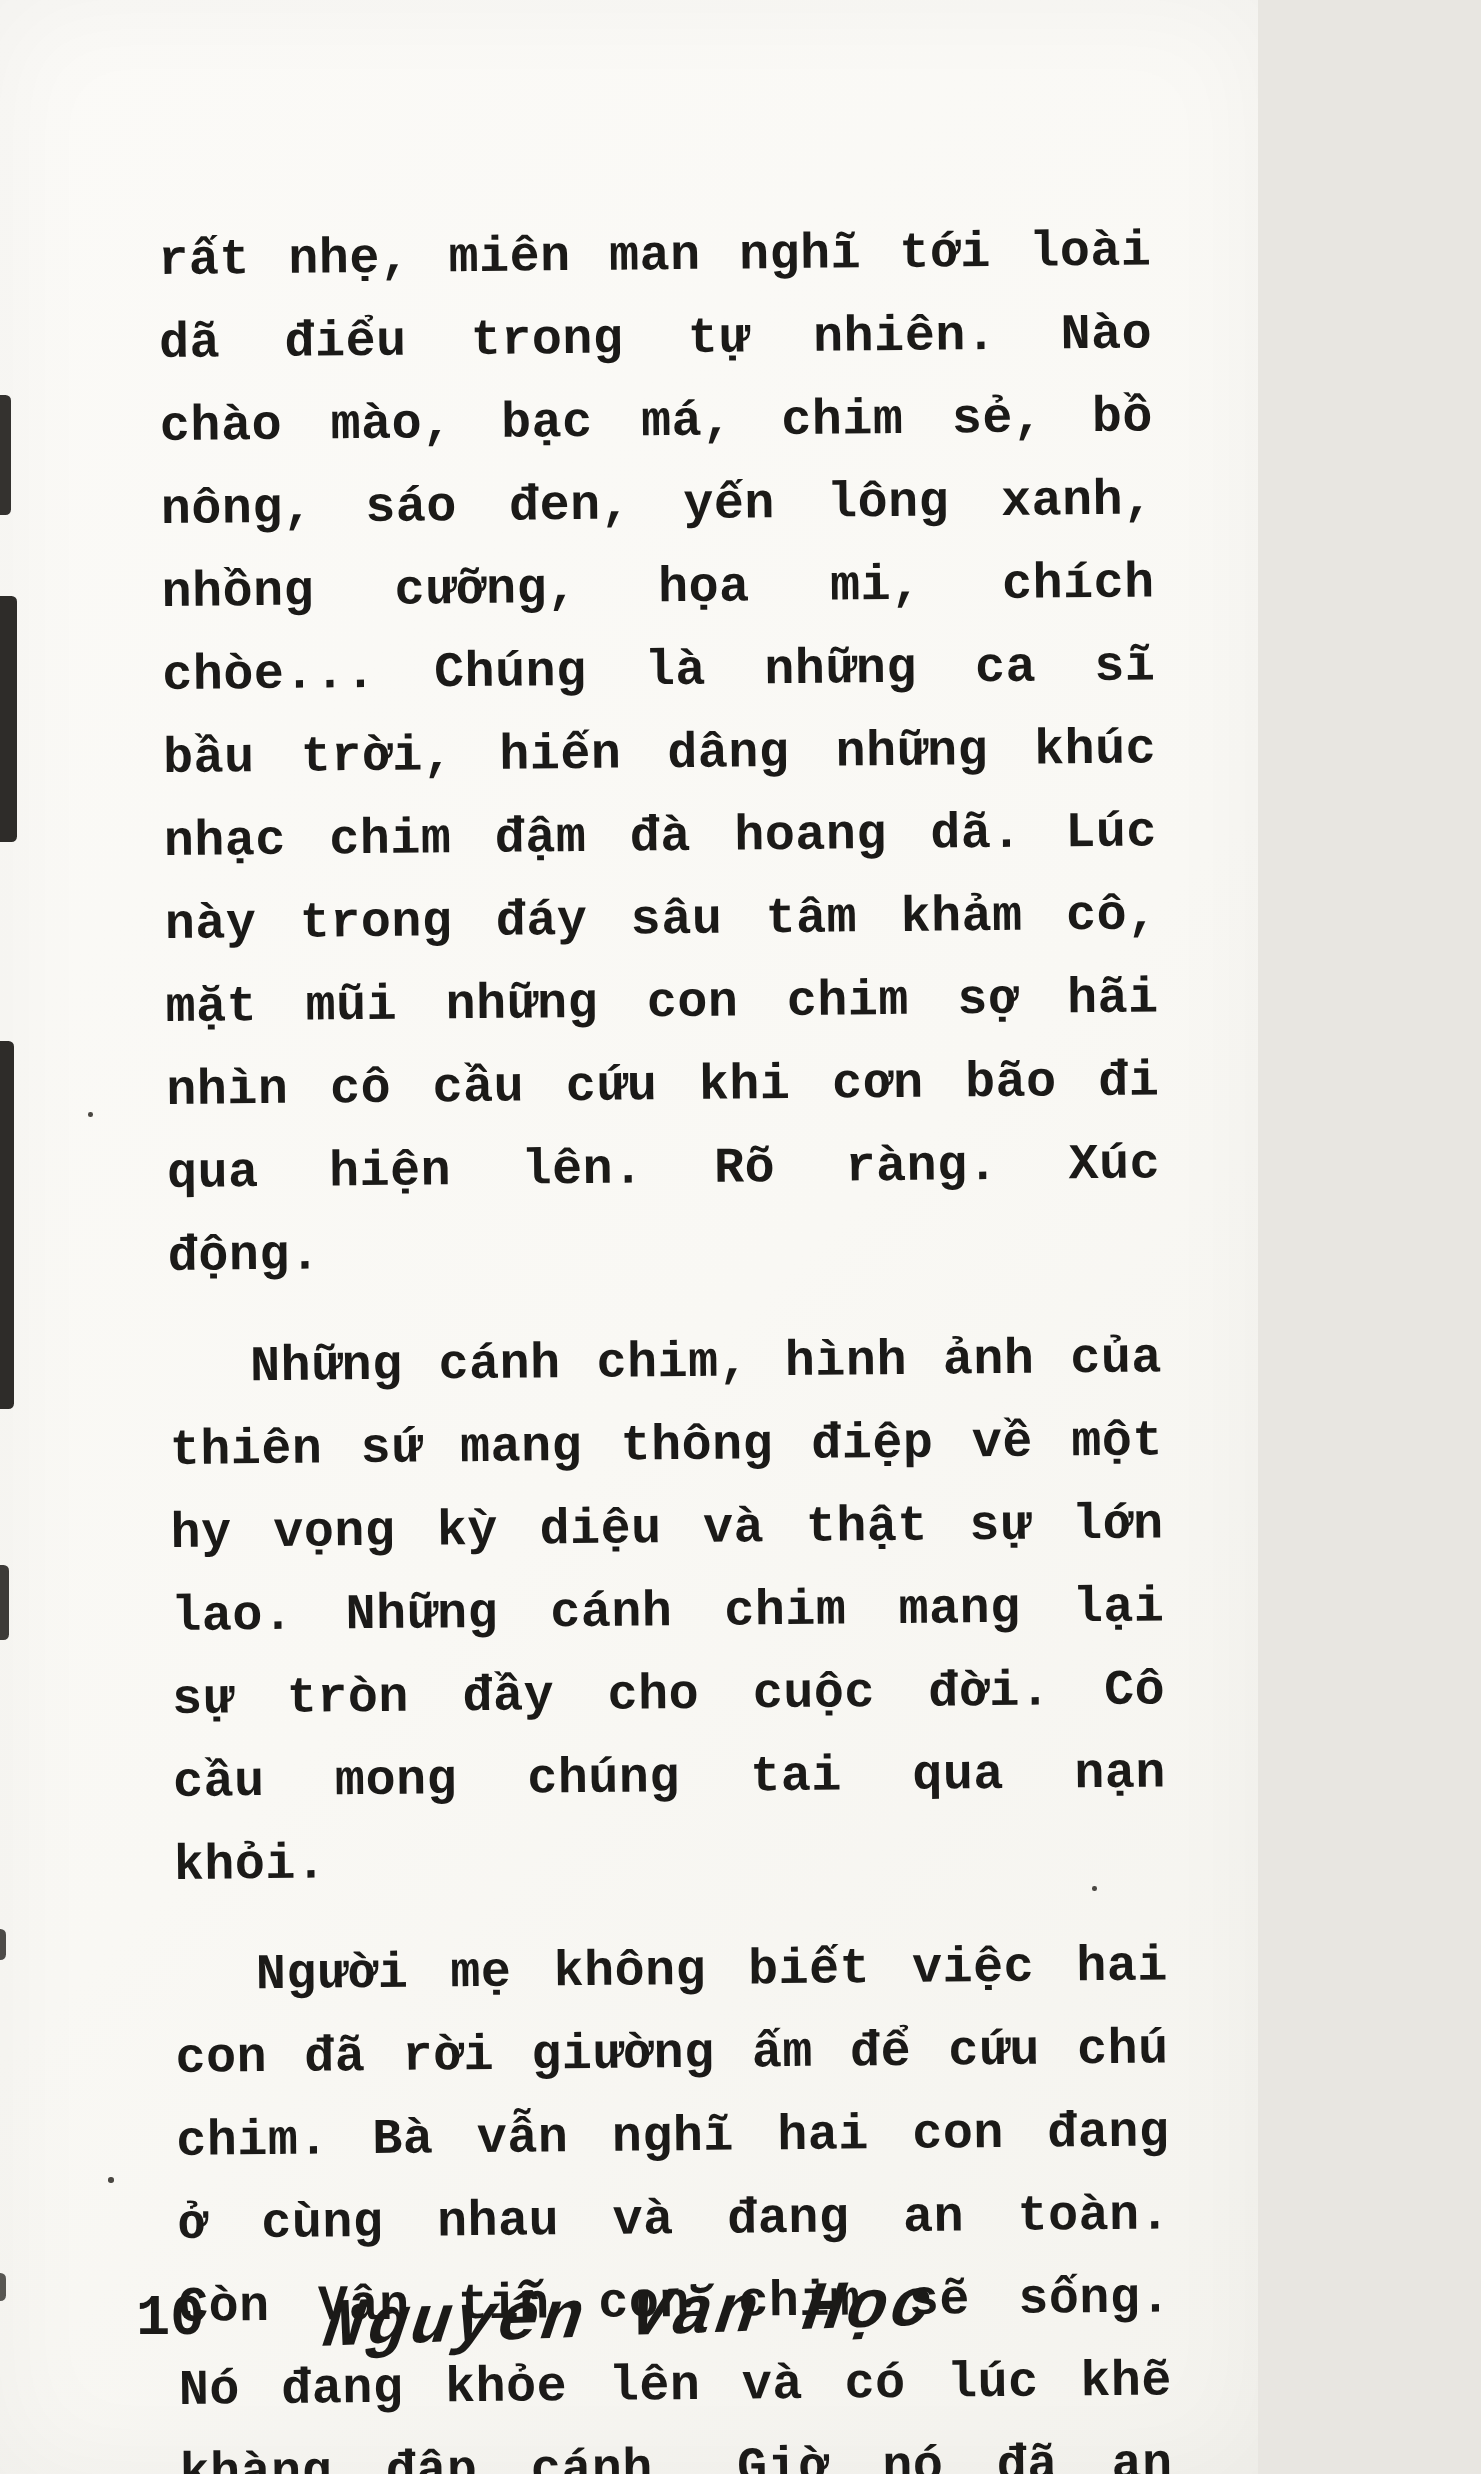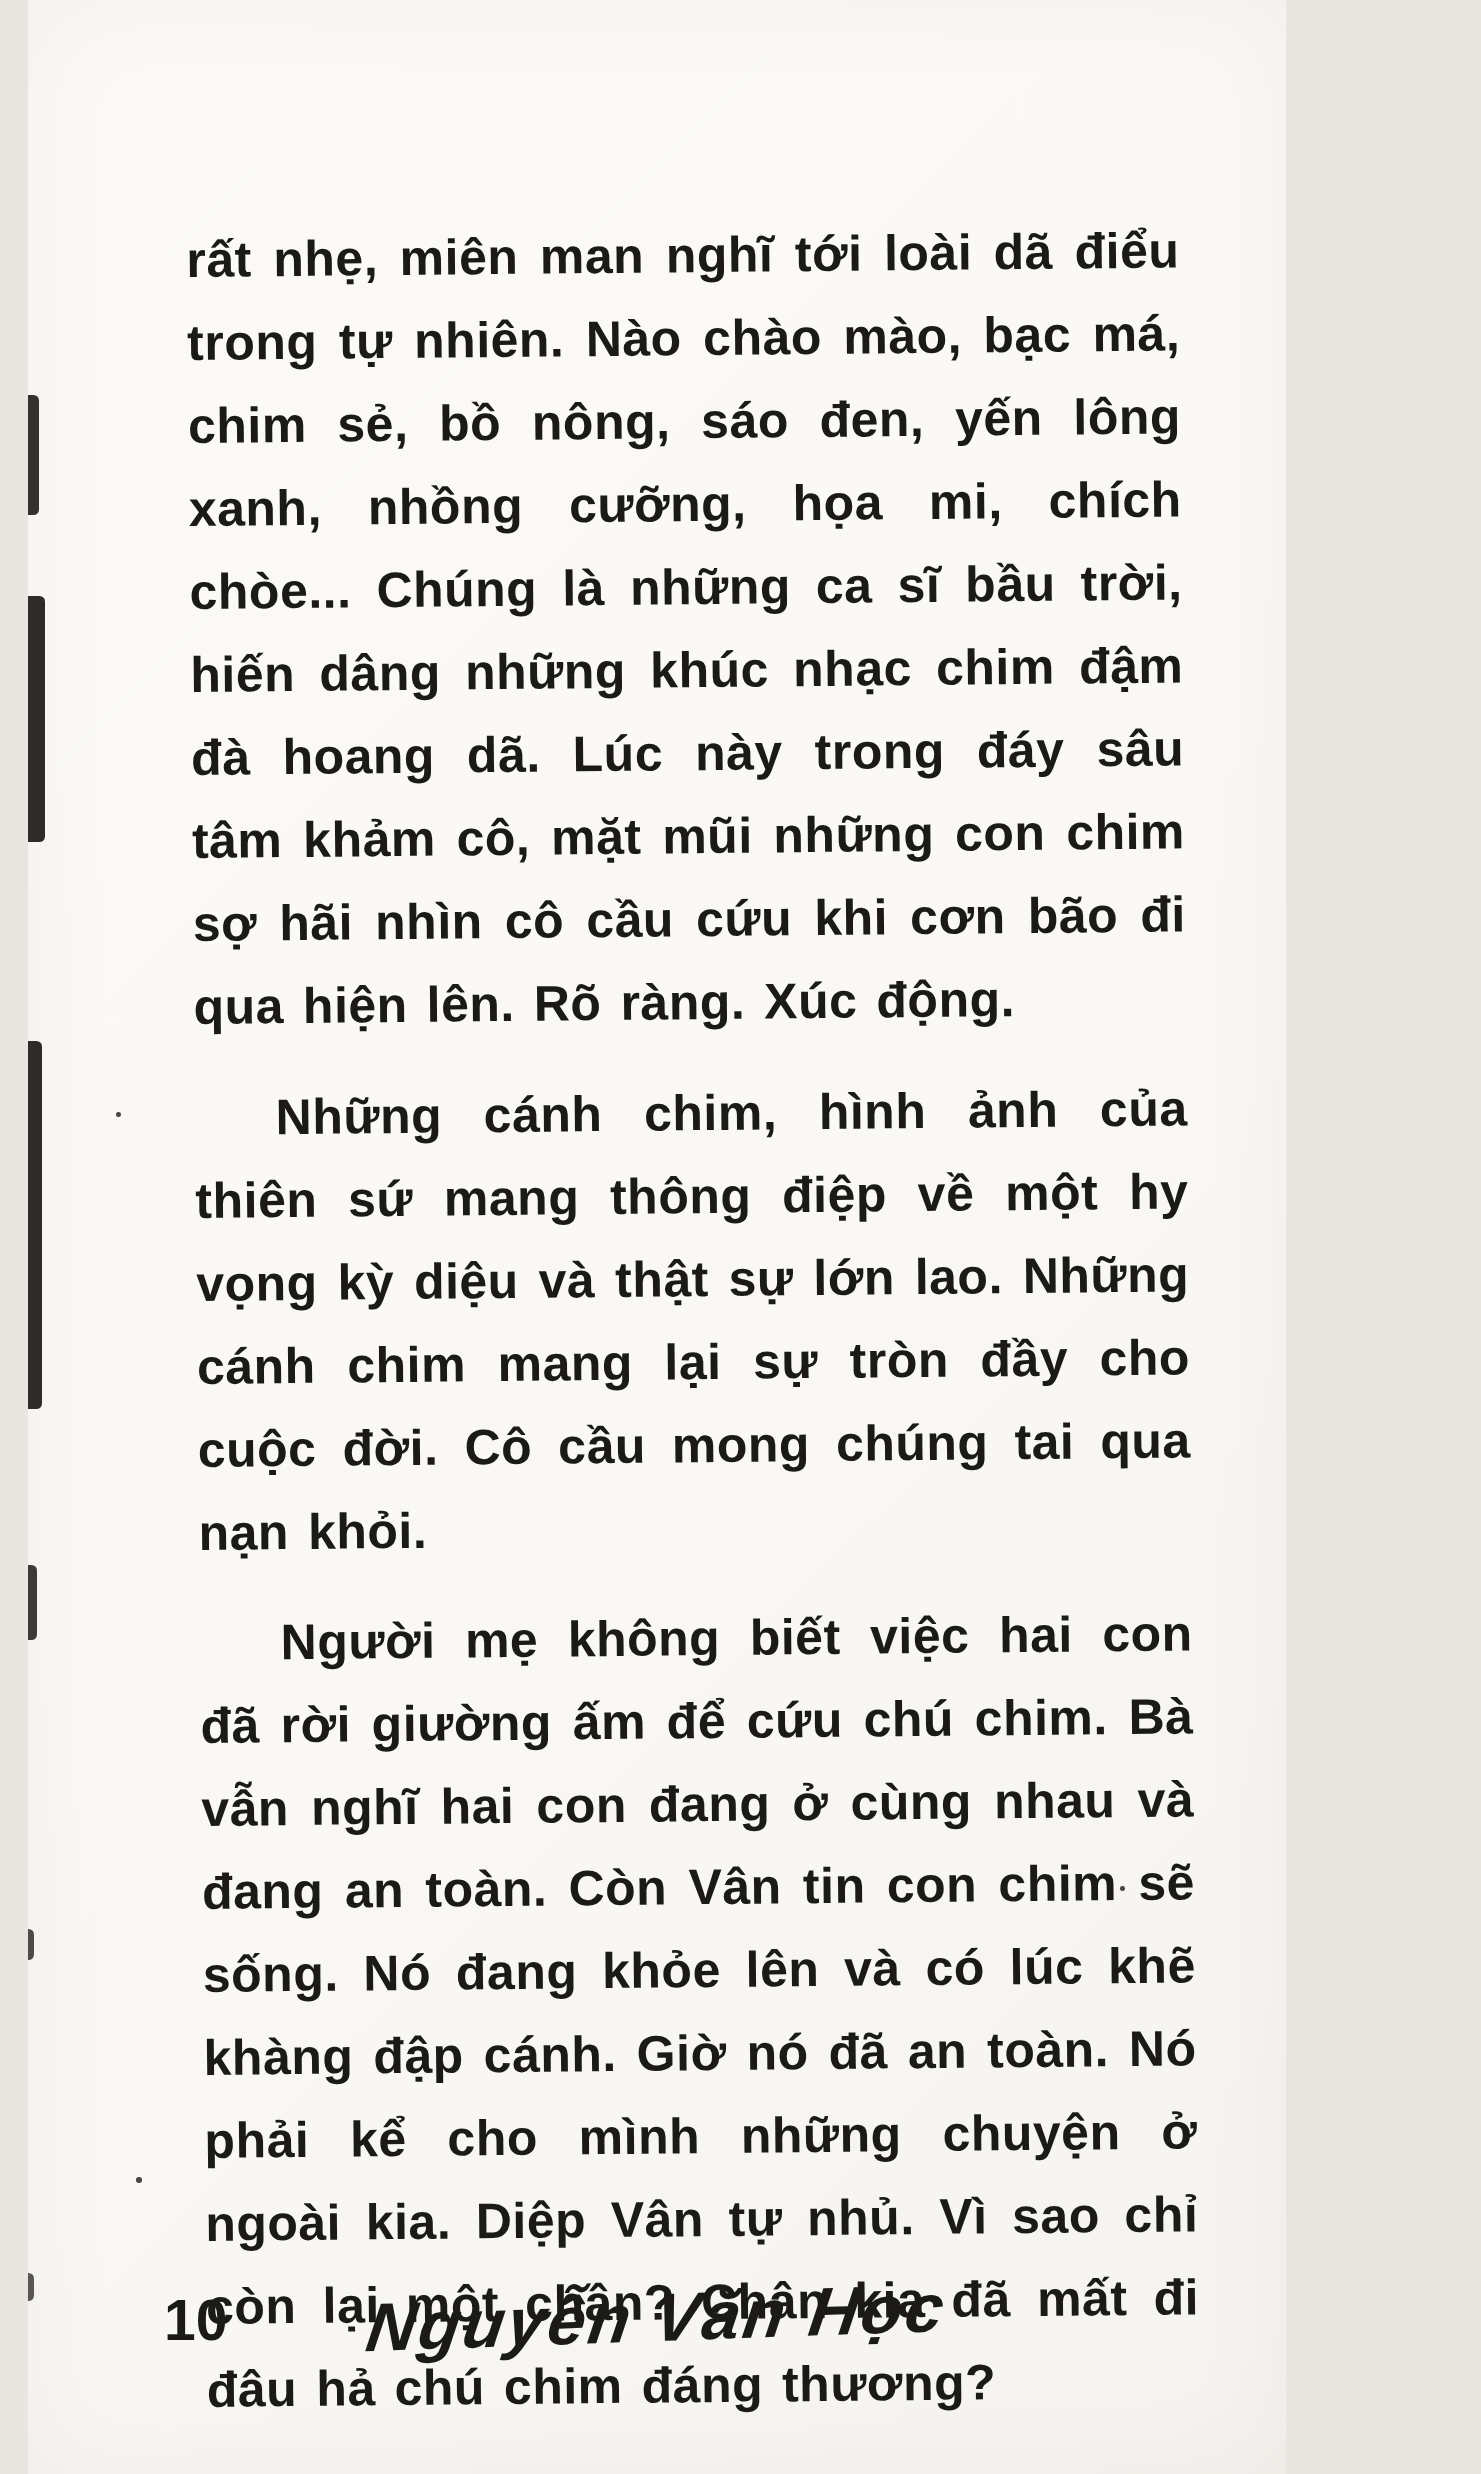--- a/index.html
+++ b/index.html
@@ -7,23 +7,22 @@
     padding: 0;
     background: #e8e6e1;
   }
   .page {
     position: relative;
     width: 1258px;
     height: 2475px;
     background: linear-gradient(135deg, #fbfaf7 0%, #f9f8f4 55%, #f4f3ee 100%);
     box-shadow: inset 0 0 110px rgba(0,0,0,0.04);
     overflow: hidden;
-    font-family: Liberation Sans, sans-serif;
+    font-family: Liberation Mono, monospace;
     color: #1b1a18;
-    margin-left: 28px;
   }
   .text-block {
     position: absolute;
     left: 158px;
     right: 107px;
     top: 219px;
     transform: rotate(-0.55deg);
     transform-origin: left top;
   }
   .para {

